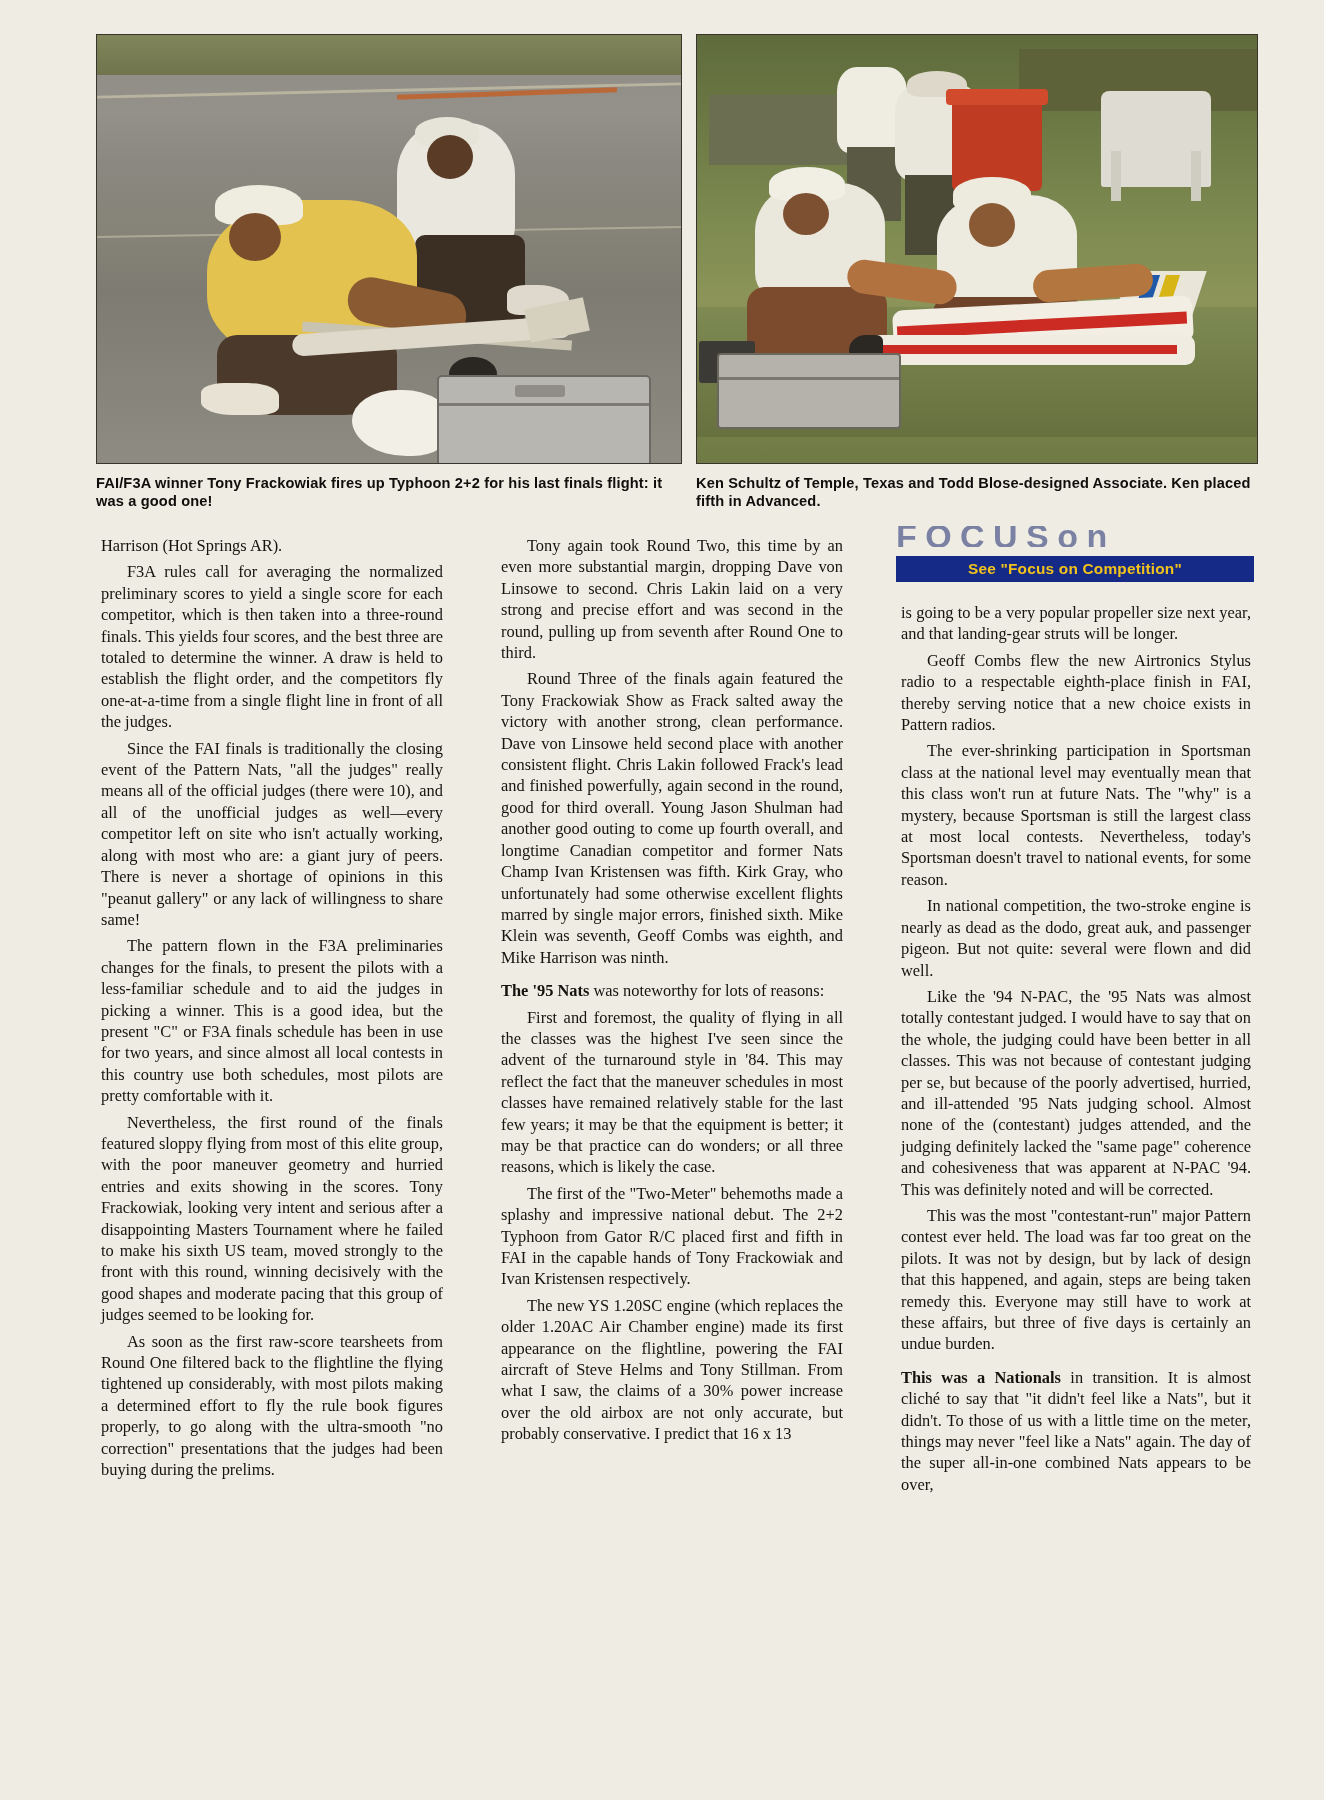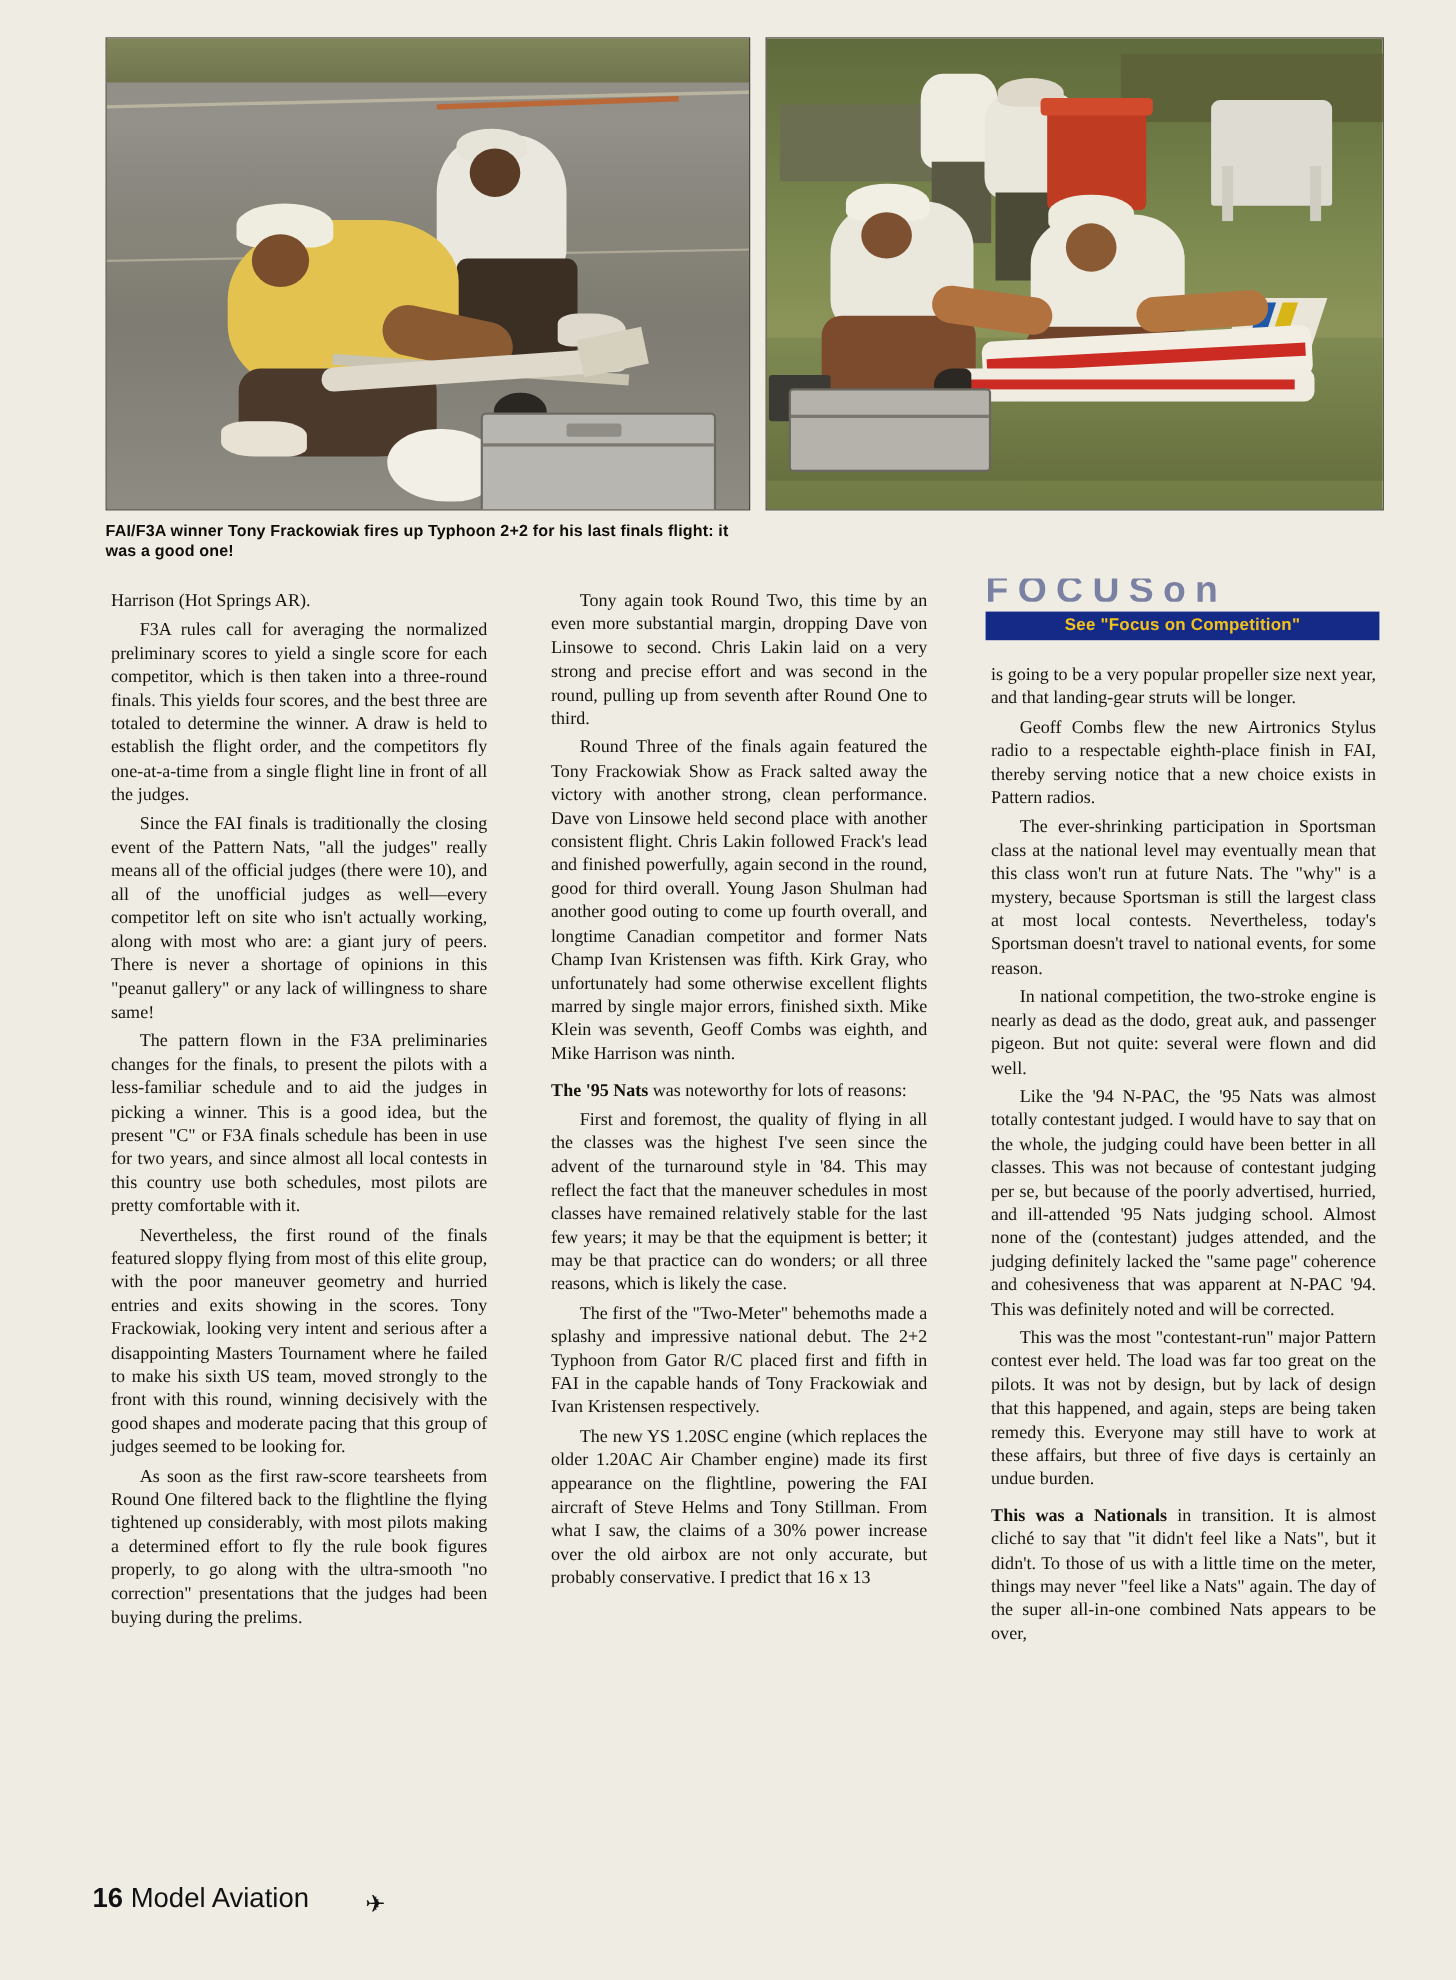--- a/index.html
+++ b/index.html
@@ -302,20 +302,21 @@
         <div class="plane-r-nose"></div>
         <div class="rp-kneel1-arm"></div>
         <div class="rp-kneel2-arm"></div>
         <div class="rp-box"></div>
         <div class="rp-case"></div>
       </div>
     </div>
 
     <div class="captions">
       <div class="caption left">FAI/F3A winner Tony Frackowiak fires up Typhoon 2+2 for his last finals flight: it was a good one!</div>
+      <div class="caption right">Ken Schultz of Temple, Texas and Todd Blose-designed Associate. Ken placed fifth in Advanced.</div>
     </div>
 
     <div class="columns">
 
       <div class="col c1">
         <p class="noind">Harrison (Hot Springs AR).</p>
         <p>F3A rules call for averaging the normalized preliminary scores to yield a single score for each competitor, which is then taken into a three-round finals. This yields four scores, and the best three are totaled to determine the winner. A draw is held to establish the flight order, and the competitors fly one-at-a-time from a single flight line in front of all the judges.</p>
         <p>Since the FAI finals is traditionally the closing event of the Pattern Nats, "all the judges" really means all of the official judges (there were 10), and all of the unofficial judges as well—every competitor left on site who isn't actually working, along with most who are: a giant jury of peers. There is never a shortage of opinions in this "peanut gallery" or any lack of willingness to share same!</p>
         <p>The pattern flown in the F3A preliminaries changes for the finals, to present the pilots with a less-familiar schedule and to aid the judges in picking a winner. This is a good idea, but the present "C" or F3A finals schedule has been in use for two years, and since almost all local contests in this country use both schedules, most pilots are pretty comfortable with it.</p>
         <p>Nevertheless, the first round of the finals featured sloppy flying from most of this elite group, with the poor maneuver geometry and hurried entries and exits showing in the scores. Tony Frackowiak, looking very intent and serious after a disappointing Masters Tournament where he failed to make his sixth US team, moved strongly to the front with this round, winning decisively with the good shapes and moderate pacing that this group of judges seemed to be looking for.</p>
@@ -341,22 +342,15 @@
         <p class="noind">is going to be a very popular propeller size next year, and that landing-gear struts will be longer.</p>
         <p>Geoff Combs flew the new Airtronics Stylus radio to a respectable eighth-place finish in FAI, thereby serving notice that a new choice exists in Pattern radios.</p>
         <p>The ever-shrinking participation in Sportsman class at the national level may eventually mean that this class won't run at future Nats. The "why" is a mystery, because Sportsman is still the largest class at most local contests. Nevertheless, today's Sportsman doesn't travel to national events, for some reason.</p>
         <p>In national competition, the two-stroke engine is nearly as dead as the dodo, great auk, and passenger pigeon. But not quite: several were flown and did well.</p>
         <p>Like the '94 N-PAC, the '95 Nats was almost totally contestant judged. I would have to say that on the whole, the judging could have been better in all classes. This was not because of contestant judging per se, but because of the poorly advertised, hurried, and ill-attended '95 Nats judging school. Almost none of the (contestant) judges attended, and the judging definitely lacked the "same page" coherence and cohesiveness that was apparent at N-PAC '94. This was definitely noted and will be corrected.</p>
         <p>This was the most "contestant-run" major Pattern contest ever held. The load was far too great on the pilots. It was not by design, but by lack of design that this happened, and again, steps are being taken remedy this. Everyone may still have to work at these affairs, but three of five days is certainly an undue burden.</p>
         <p class="noind gap"><b>This was a Nationals</b> <span>in transition. It is almost cliché to say that "it didn't feel like a Nats", but it didn't. To those of us with a little time on the meter, things may never "feel like a Nats" again. The day of the super all-in-one combined Nats appears to be over,</span></p>
       </div>
     </div>
 
-    <div class="footer">
-      <div class="folio">
-        <span>16</span>
-        <span class="mag">Model Aviation</span>
-      </div>
-      <div class="plane-glyph">✈</div>
-    </div>
 
   </div>
 </div>
 
 </body></html>

